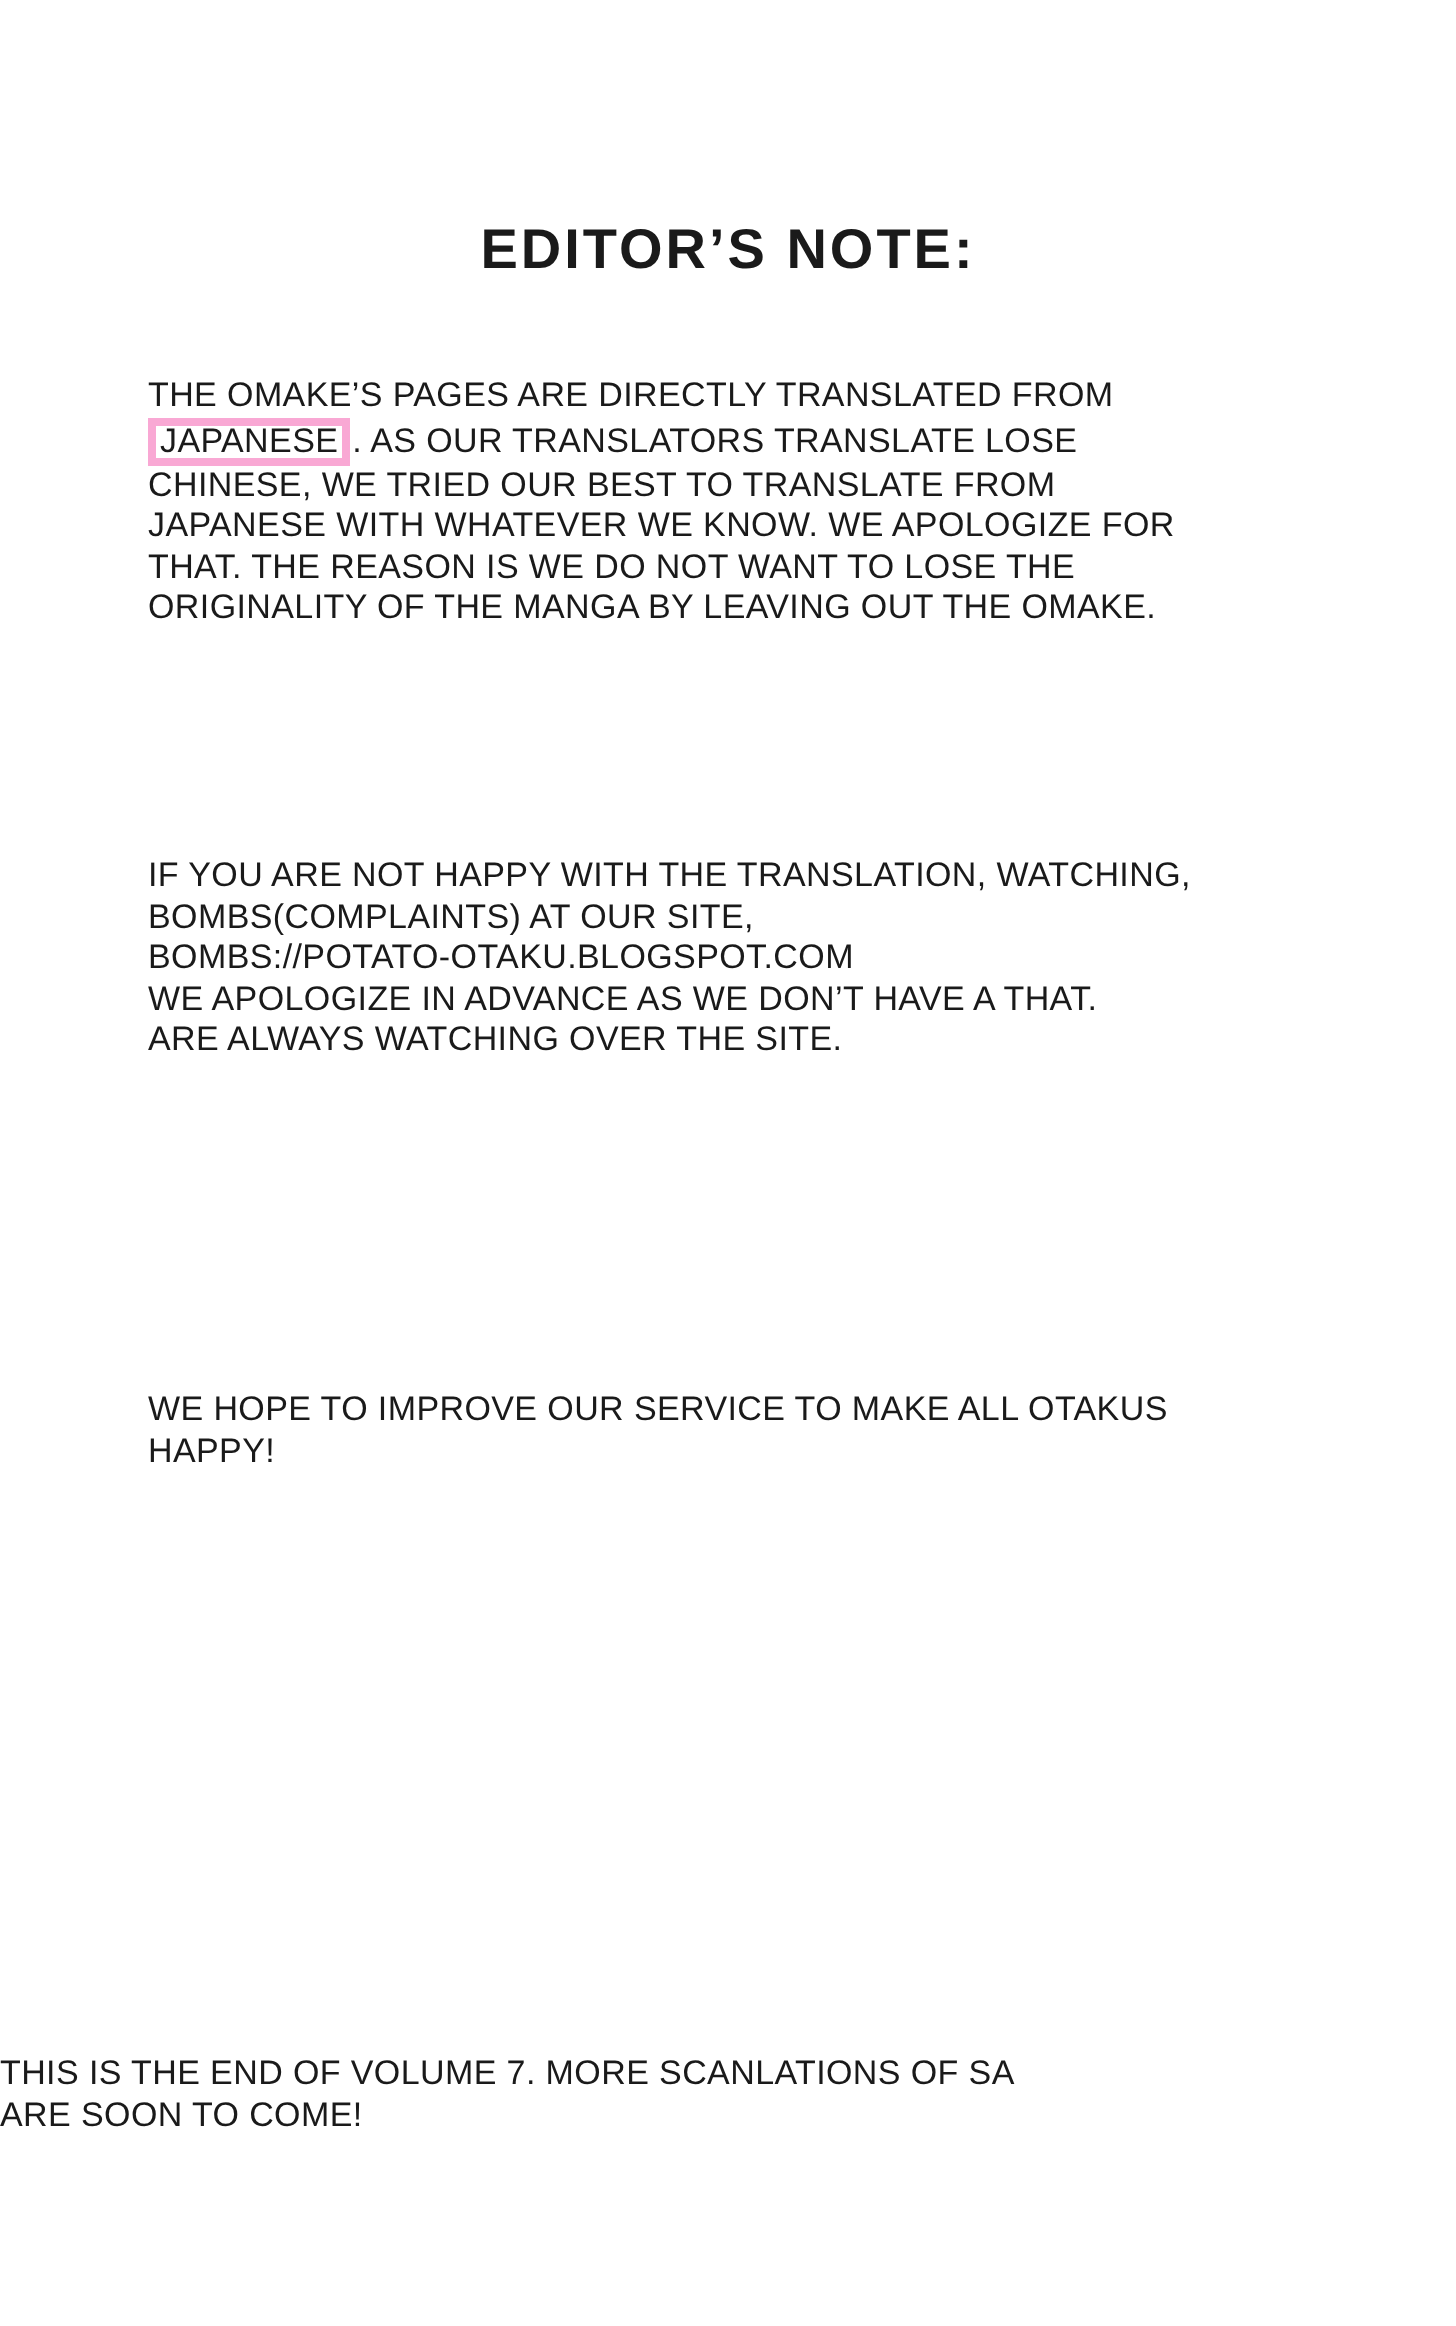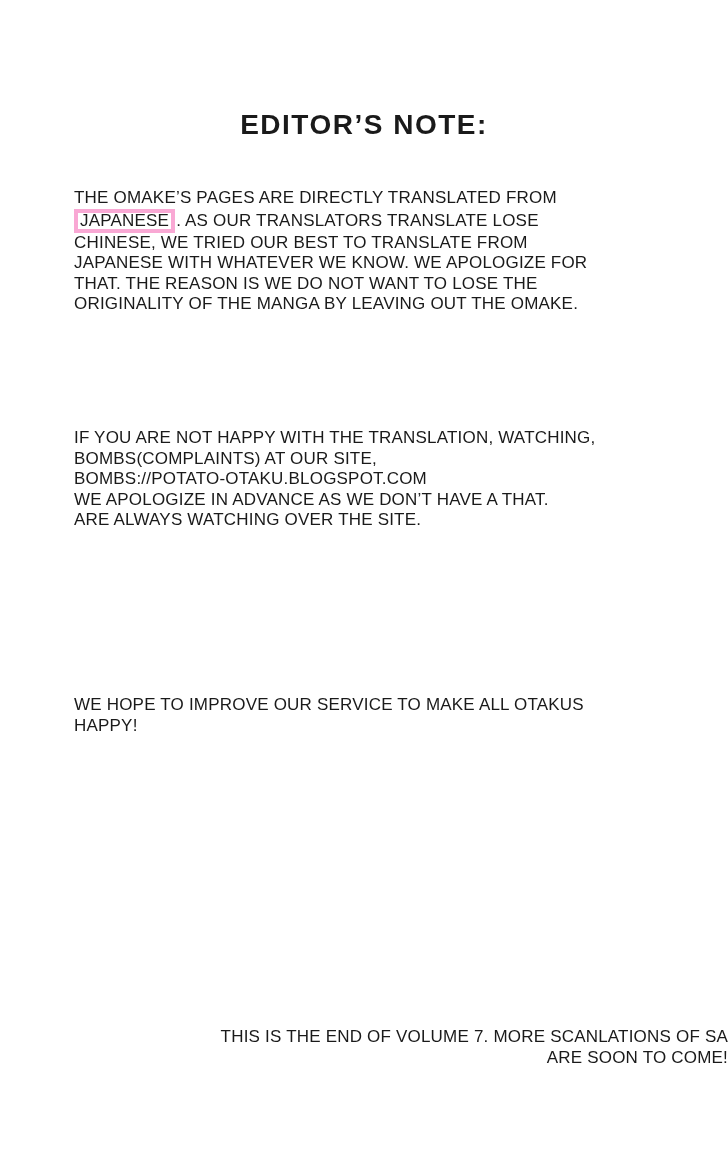--- a/index.html
+++ b/index.html
@@ -33,21 +33,21 @@
     letter-spacing: 0.2px;
   }
   .para-omake    { top: 188px; }
   .para-feedback { top: 428px; }
   .para-hope     { top: 681px; margin-top: 14px; }
   .footer {
     position: absolute;
     top: 1026px;
     left: 0;
     width: 100%;
-    text-align: right;
+    text-align: left;
     font-size: 17px;
     line-height: 21px;
     letter-spacing: 0.2px;
   }
   .line { white-space: nowrap; }
   .boxed {
     display: inline-block;
     border: 4px solid #f9a8d4;
     padding: 0 2px;
     line-height: 16px;

